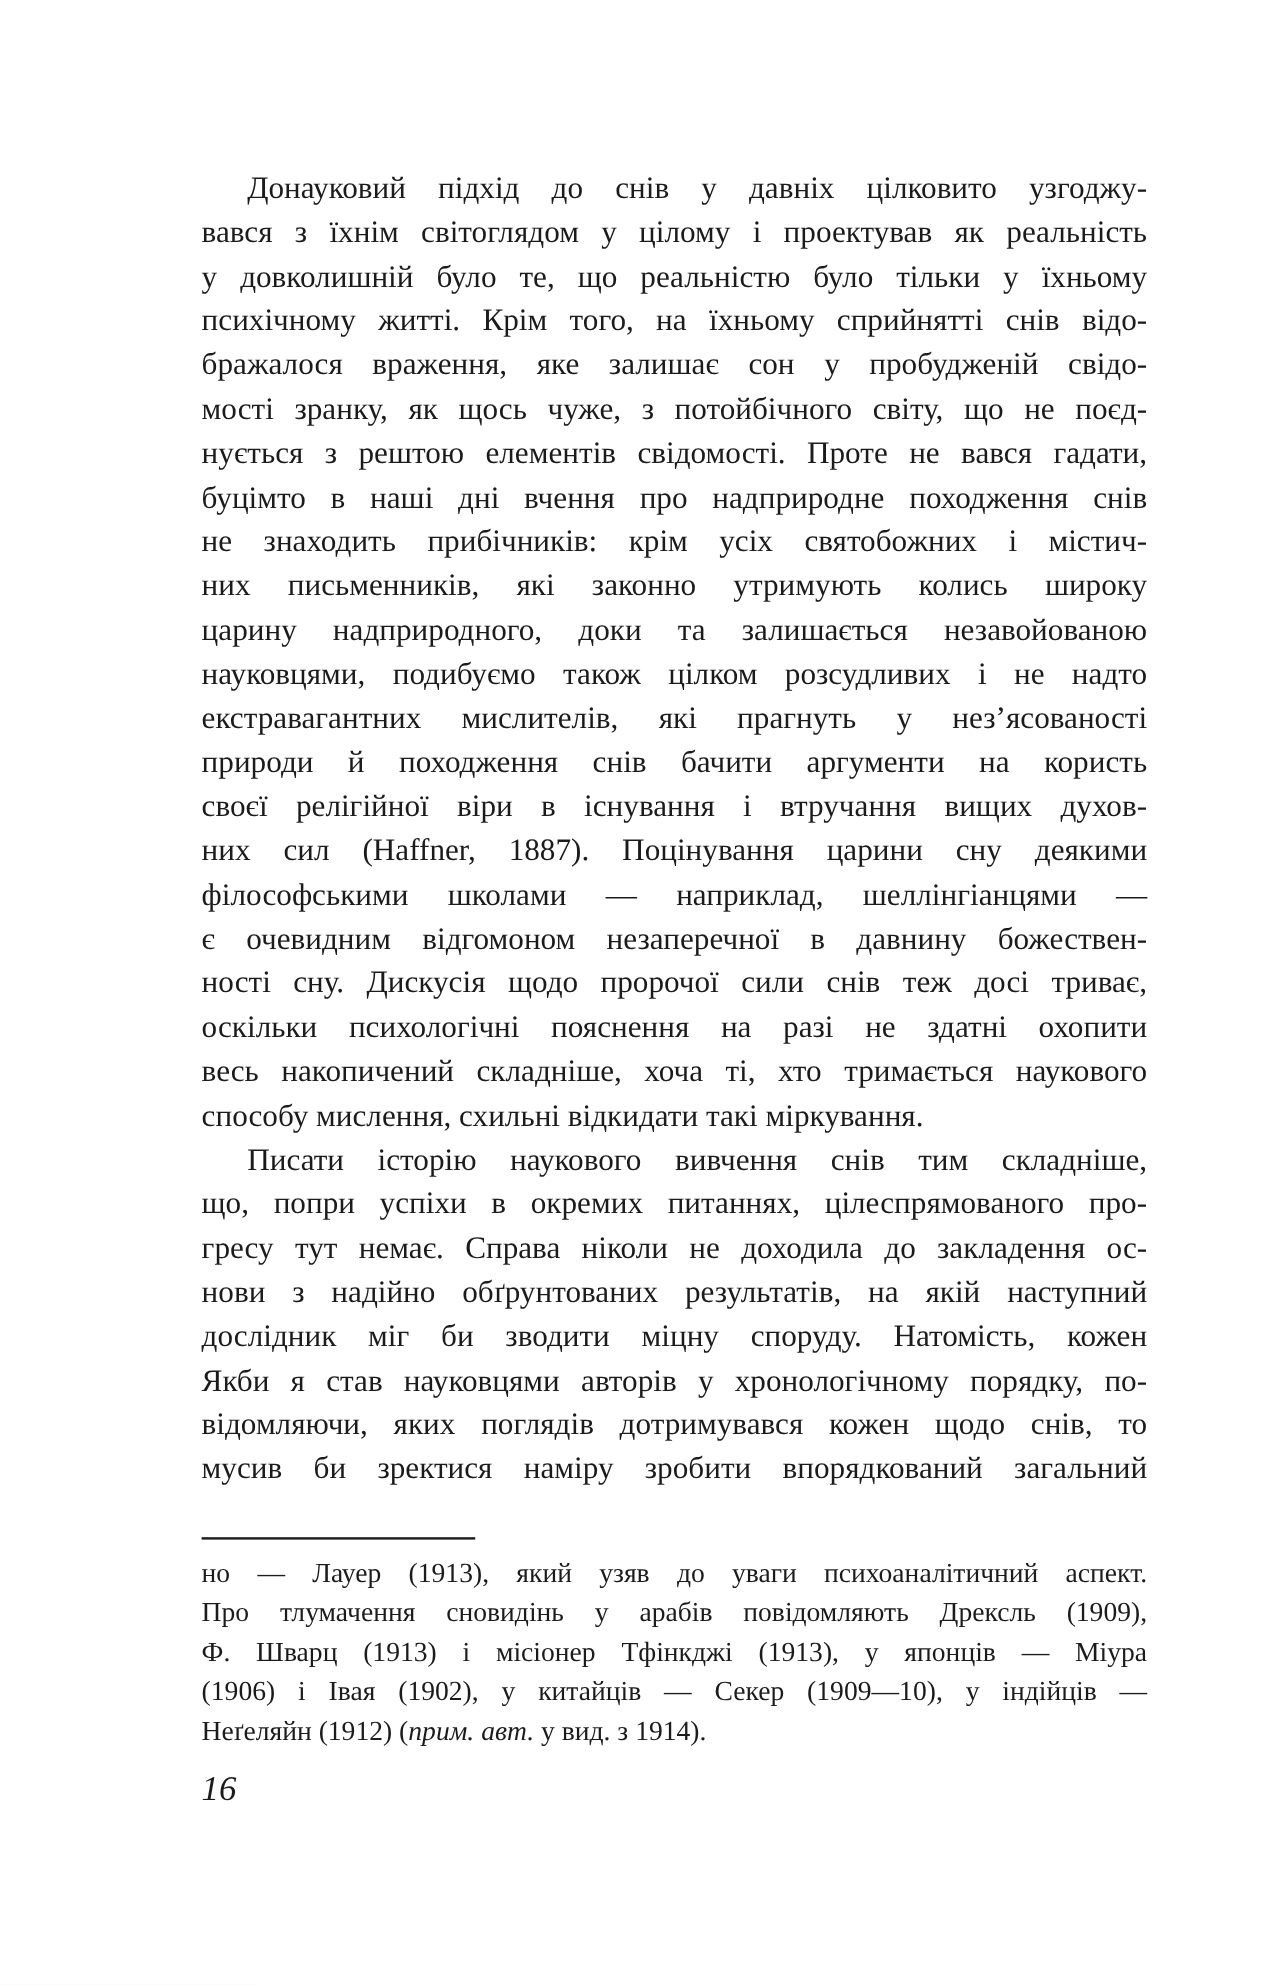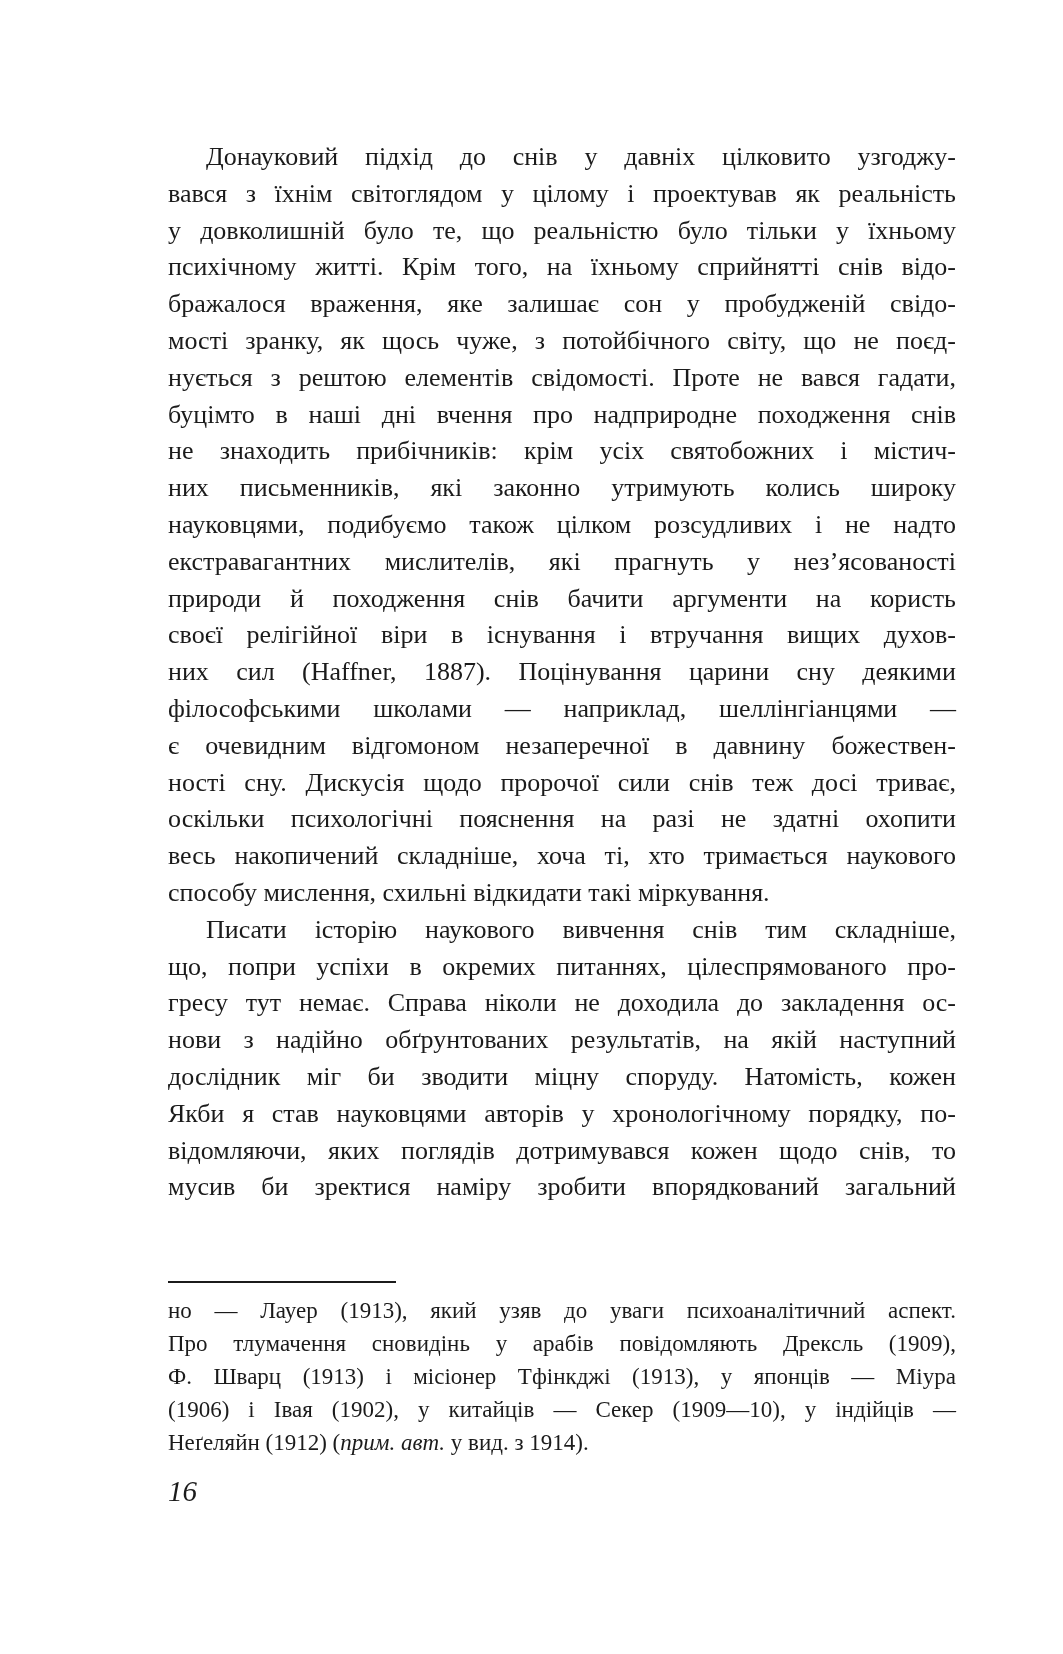--- a/index.html
+++ b/index.html
@@ -164,20 +164,28 @@
         <div class="line just">
           <span>них</span>
           <span>письменників,</span>
           <span>які</span>
           <span>законно</span>
           <span>утримують</span>
           <span>колись</span>
           <span>широку</span>
         </div>
         <div class="line just">
+          <span>царину</span>
+          <span>надприродного,</span>
+          <span>доки</span>
+          <span>та</span>
+          <span>залишається</span>
+          <span>незавойованою</span>
+        </div>
+        <div class="line just">
           <span>науковцями,</span>
           <span>подибуємо</span>
           <span>також</span>
           <span>цілком</span>
           <span>розсудливих</span>
           <span>і</span>
           <span>не</span>
           <span>надто</span>
         </div>
         <div class="line just">

